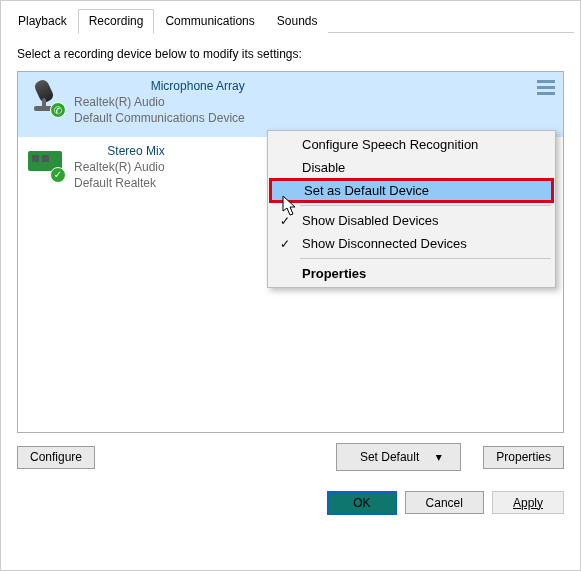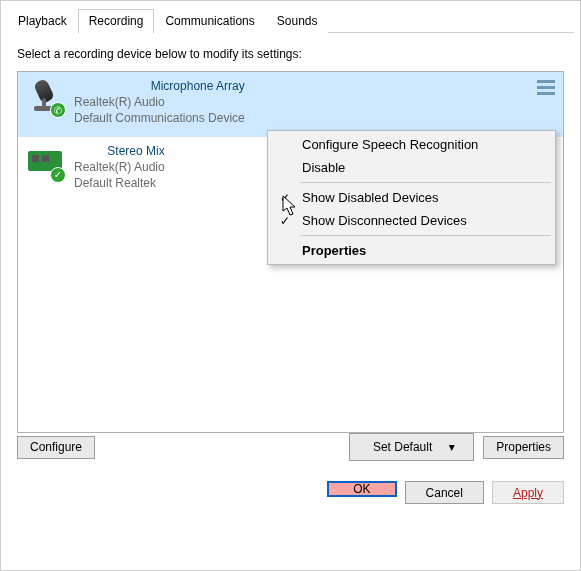--- a/index.html
+++ b/index.html
@@ -132,21 +132,22 @@
   .dev-sub { color: #6b6b6b; }
   .dev-burger {
     position: absolute; right: 8px; top: 8px;
     display: flex; flex-direction: column; gap: 3px;
   }
   .dev-burger span {
     width: 18px; height: 3px; background: #6f98b8;
   }
   .btnrow {
     display: flex; align-items: center;
-    gap: 9px;
+    margin-top: 10px;
+    gap: 22px;
   }
   .btnrow .spacer { flex: 1; }
   .btn {
     height: 23px;
     padding: 0 12px;
     border: 1px solid #9c9c9c;
     background: #e9e9e9;
     display: inline-flex; align-items: center; justify-content: center;
     font: inherit;
   }
@@ -155,22 +156,22 @@
   .btn.split .arrow {
     width: 18px; height: 100%;
     border-left: 1px solid #9c9c9c;
     display: flex; align-items: center; justify-content: center;
   }
   .footer {
     display: flex; justify-content: flex-end;
     gap: 8px;
     padding: 10px 16px 12px;
   }
-  .btn.primary { border: 2px solid #0b61c4; background: #fca5a5; height: 16px; padding: 0 24px; }
-  .btn.disabled { color: #b91c1c; border-color: #c8c8c8; background: #efefef; text-decoration: underline; }
+  .btn.primary { border: 2px solid #0b61c4; background: #0f766e; height: 24px; padding: 0 24px; }
+  .btn.disabled { color: #000000; border-color: #c8c8c8; background: #efefef; text-decoration: underline; }
   .btn.std { padding: 0 20px; }
 
   
   .ctx {
     position: absolute;
     left: 267px; top: 130px;
     width: 289px;
     background: #f2f2f2;
     border: 1px solid #bcbcbc;
     box-shadow: 3px 3px 6px rgba(0,0,0,0.25);
@@ -276,20 +277,21 @@
   <div class="footer">
     <button class="btn primary">OK</button>
     <button class="btn std">Cancel</button>
     <button class="btn std disabled">Apply</button>
   </div>
 </div>
 
 <div class="ctx">
   <div class="ctx-item">Configure Speech Recognition</div>
   <div class="ctx-item">Disable</div>
+  <div class="ctx-item hl redbox">Set as Default Device</div>
   <div class="ctx-sep"></div>
   <div class="ctx-item">
     <span class="chk">✓</span>
     <span>Show Disabled Devices</span>
   </div>
   <div class="ctx-item">
     <span class="chk">✓</span>
     <span>Show Disconnected Devices</span>
   </div>
   <div class="ctx-sep"></div>

